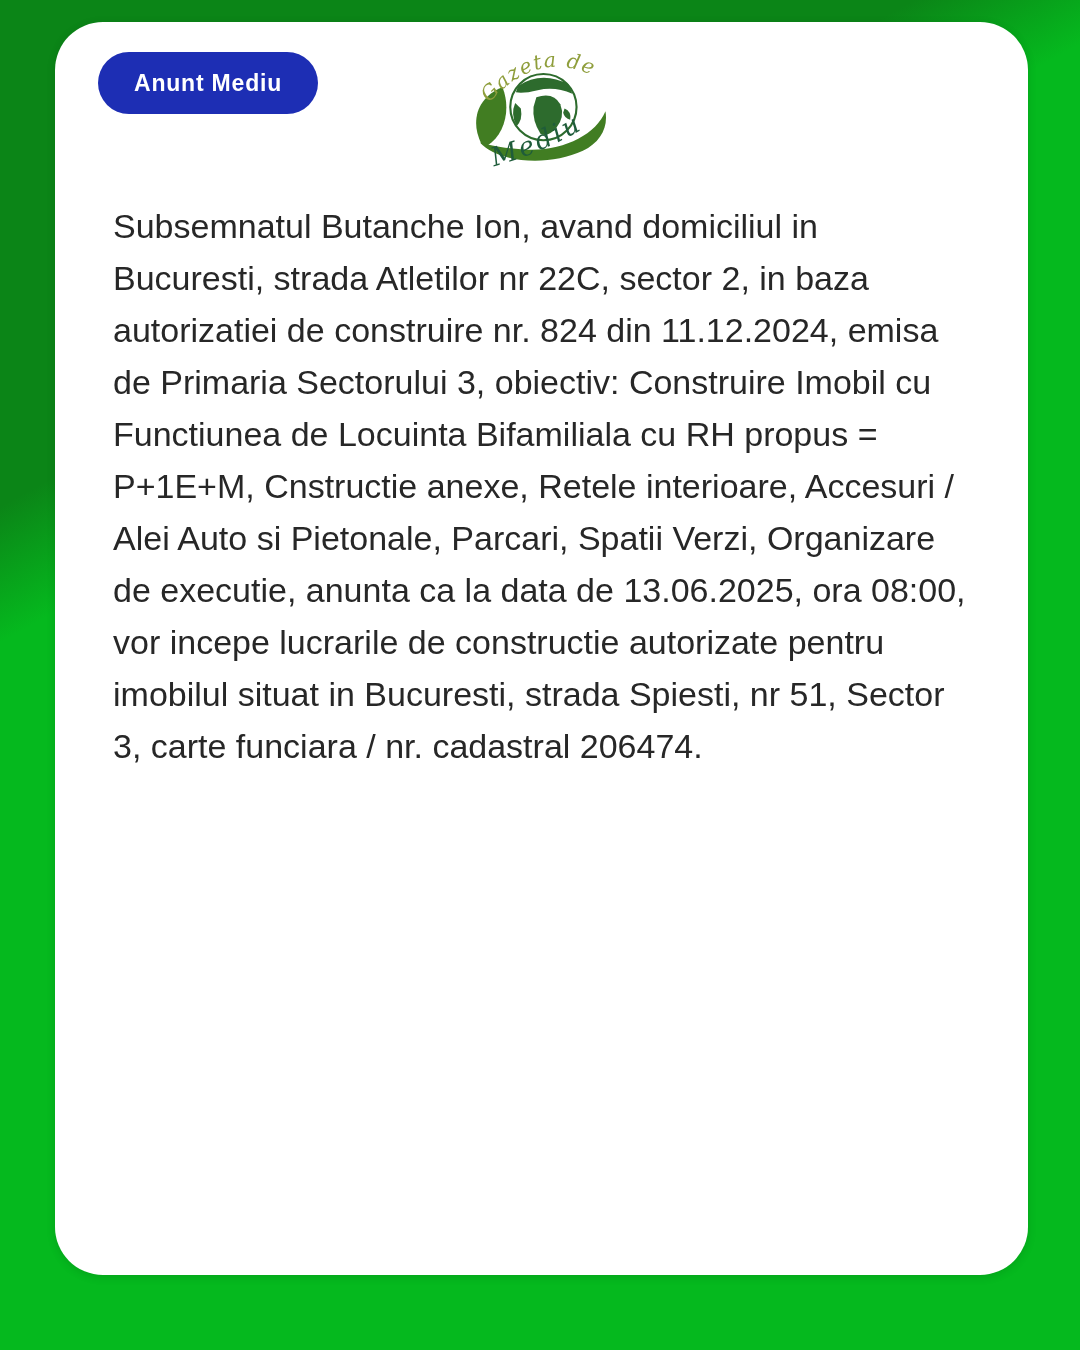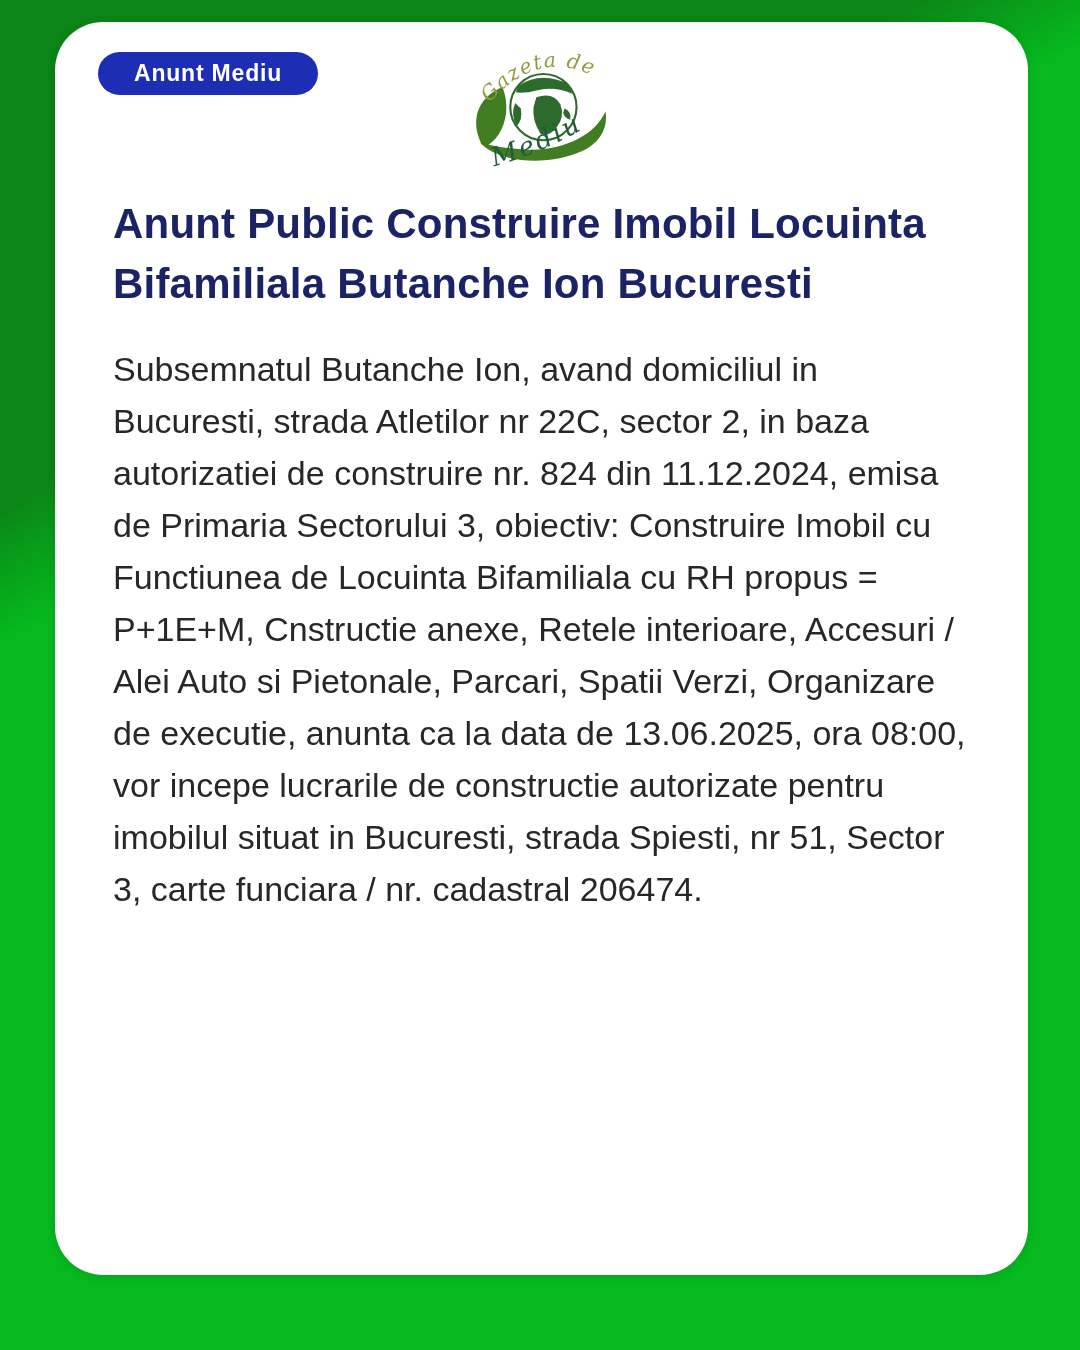--- a/index.html
+++ b/index.html
@@ -38,21 +38,21 @@
     border-radius:48px;
     box-shadow:0 2px 8px rgba(0,40,0,0.15);
   }
   .card-header{
     position:relative;
     height:150px;
   }
   .badge{
     position:absolute;
     left:43px;top:30px;
-    height:43px;
+    height:62px;
     padding:0 36px;
     background:var(--badge-blue);
     color:#ffffff;
     border:none;
     border-radius:999px;
     font-family:"Liberation Sans","DejaVu Sans",sans-serif;
     font-size:23px;
     font-weight:600;
     letter-spacing:0.8px;
     cursor:pointer;
@@ -116,18 +116,17 @@
           <text font-family="'DejaVu Serif','Liberation Serif',serif" font-size="29" font-style="italic" letter-spacing="2" fill="var(--logo-olive)">
             <textPath href="#arcTop" startOffset="4%">Gazeta de</textPath>
           </text>
           <text font-family="'DejaVu Serif','Liberation Serif',serif" font-size="37" font-style="italic" letter-spacing="4" fill="var(--logo-dark-green)">
             <textPath href="#arcBot" startOffset="6%">Mediu</textPath>
           </text>
         </svg>
       </div>
     </div>
 
-    <h1 class="title">Anunt Public Construire Imobil Locuinta Bifamiliala Butanche Ion Bucuresti</h1>
 
     <p class="body-text">Subsemnatul Butanche Ion, avand domiciliul in Bucuresti, strada Atletilor nr 22C, sector 2, in baza autorizatiei de construire nr. 824 din 11.12.2024, emisa de Primaria Sectorului 3, obiectiv: Construire Imobil cu Functiunea de Locuinta Bifamiliala cu RH propus = P+1E+M, Cnstructie anexe, Retele interioare, Accesuri / Alei Auto si Pietonale, Parcari, Spatii Verzi, Organizare de executie, anunta ca la data de 13.06.2025, ora 08:00, vor incepe lucrarile de constructie autorizate pentru imobilul situat in Bucuresti, strada Spiesti, nr 51, Sector 3, carte funciara / nr. cadastral 206474.</p>
 
   </div>
 </div>
 
 </body></html>

